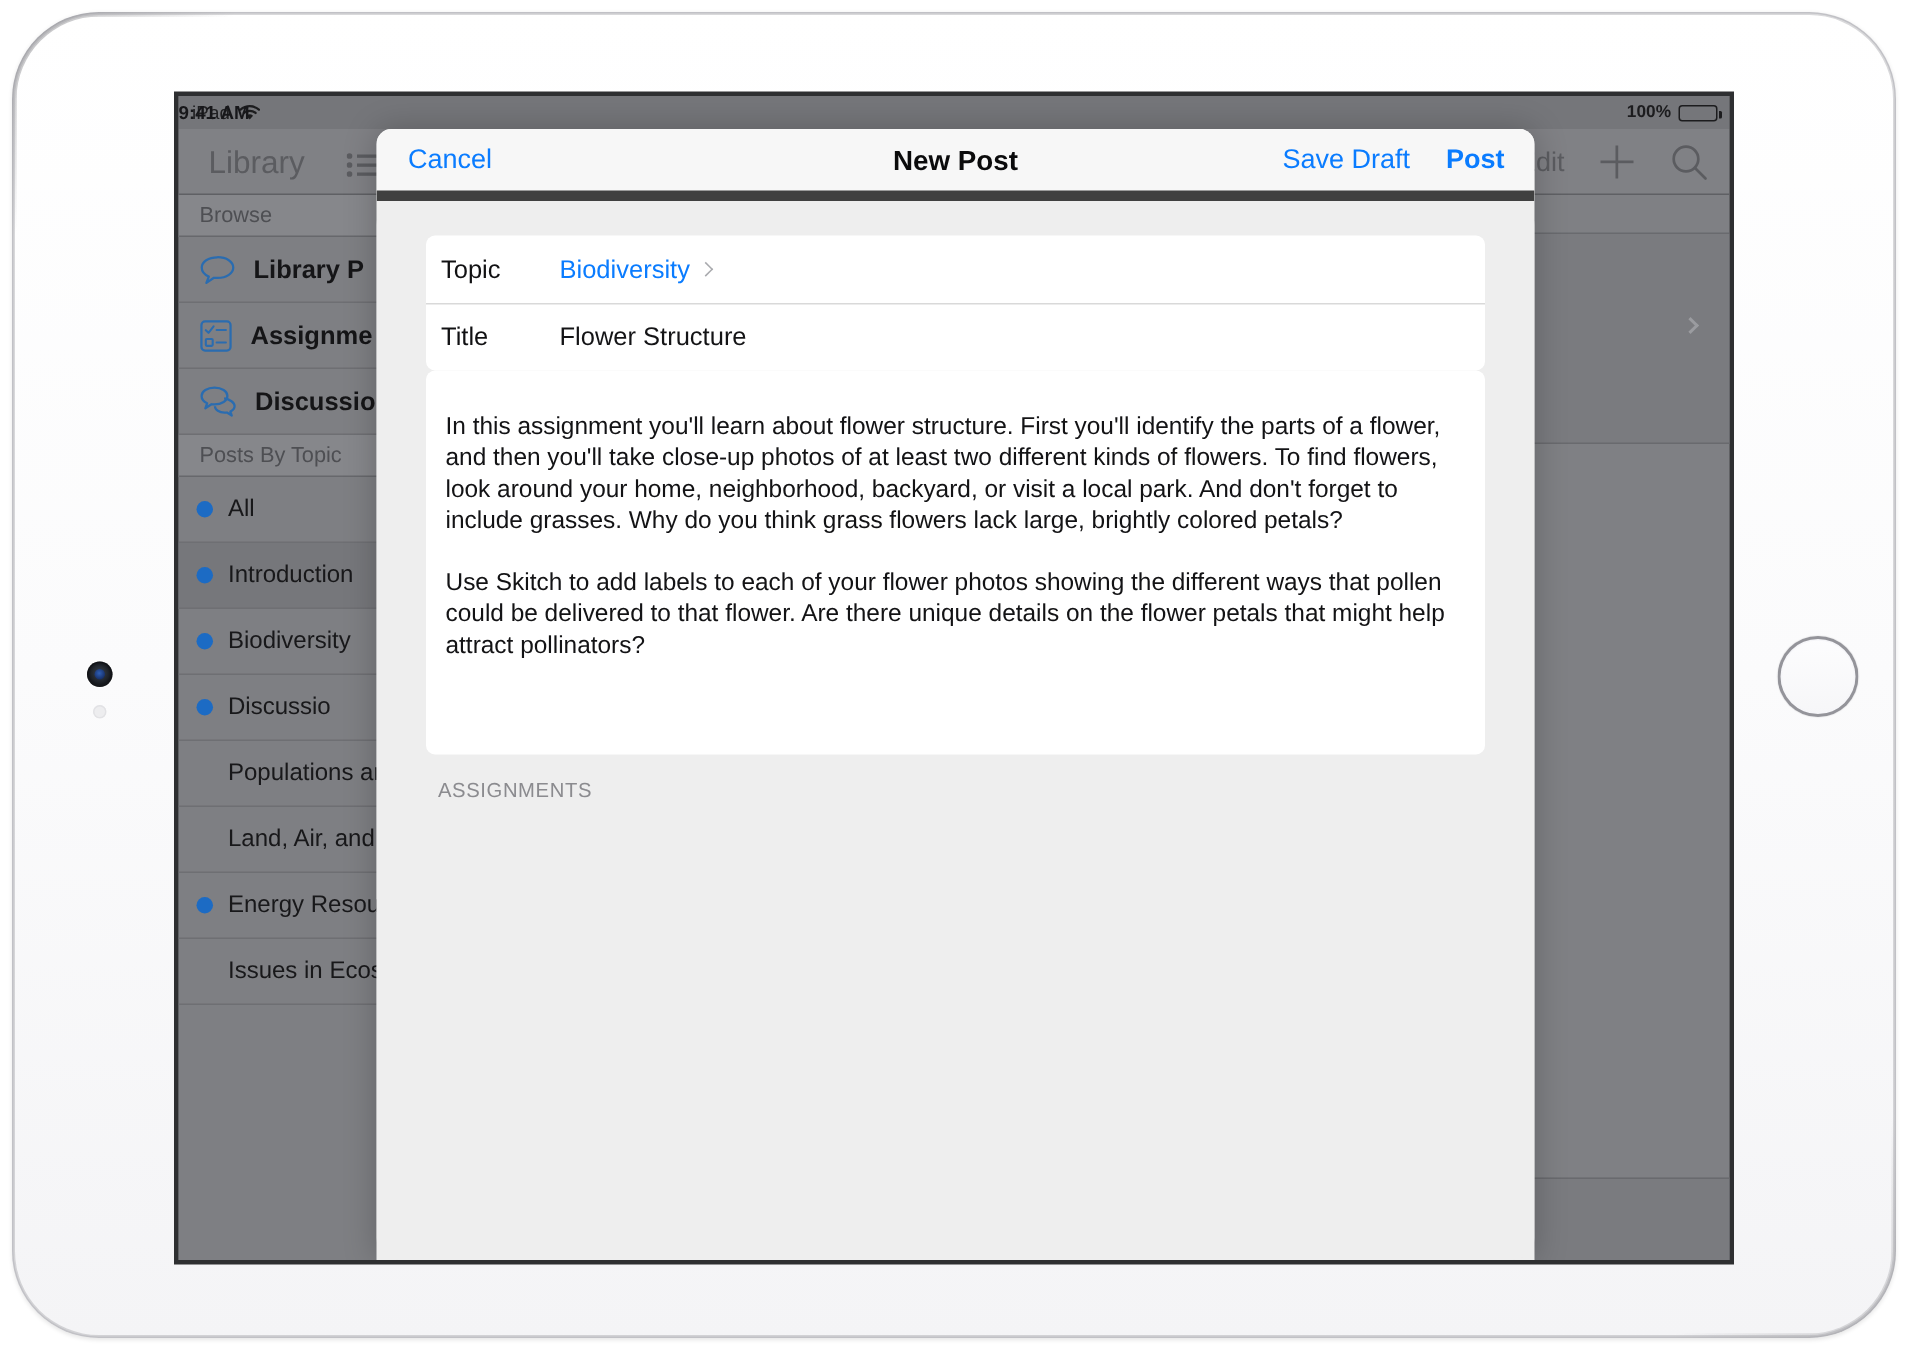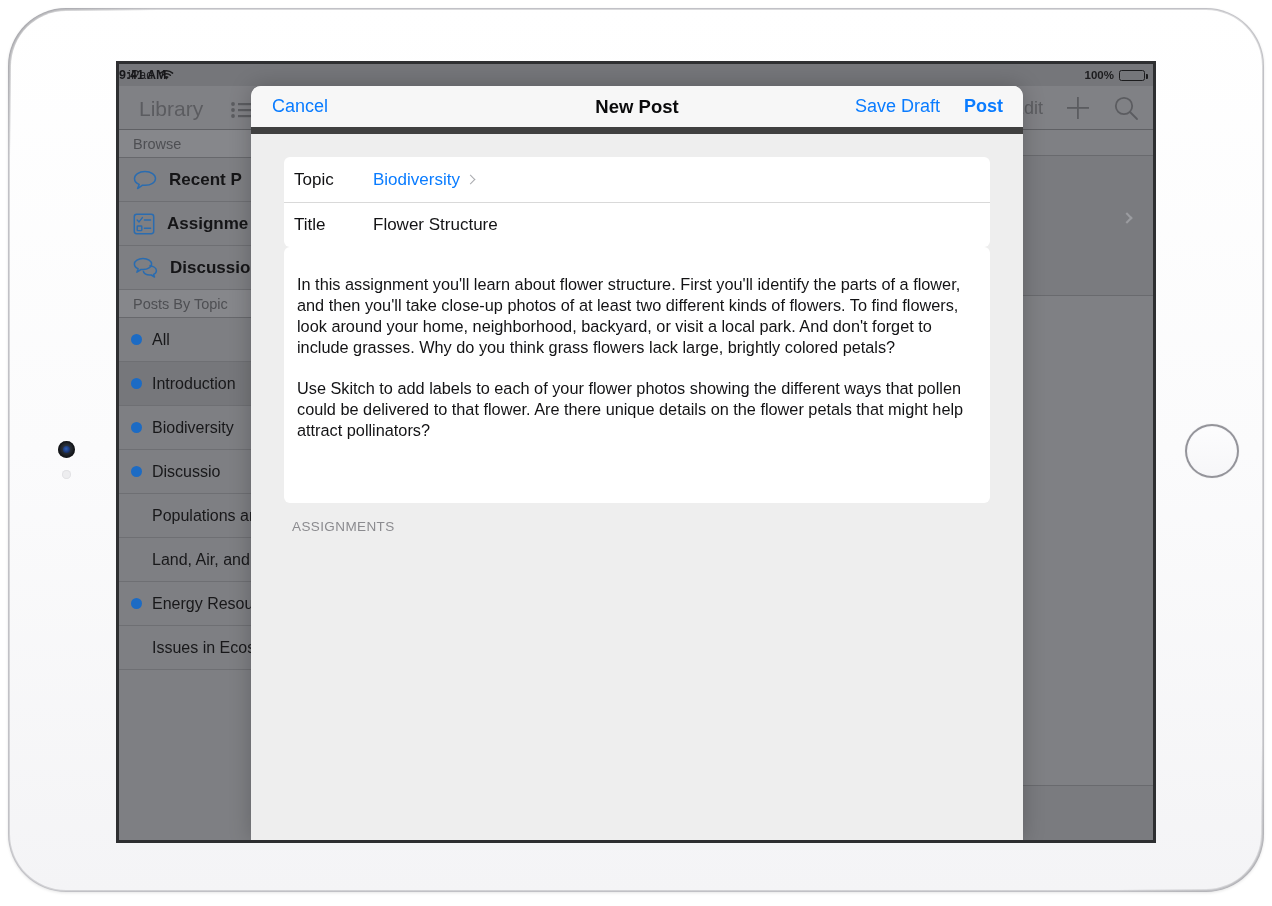--- a/index.html
+++ b/index.html
@@ -431,21 +431,21 @@
       </div>
     </div>
 
     <div id="bg-sidebar">
       <div class="sb-section">Browse</div>
 
       <div class="sb-browse-item">
         <svg width="24" height="20" viewBox="0 0 24 20">
           <path d="M12 1.5 C5.9 1.5 1.5 4.6 1.5 8.4 C1.5 11 3.4 13.2 6.2 14.4 L4.6 18.6 L9.6 15.2 C10.4 15.3 11.2 15.3 12 15.3 C18.1 15.3 22.5 12.2 22.5 8.4 C22.5 4.6 18.1 1.5 12 1.5 Z" stroke="#2a6cb0" stroke-width="1.5" fill="none" stroke-linejoin="round"></path>
         </svg>
-        <span class="sb-browse-label">Recent P</span>
+        <span class="sb-browse-label">Library P</span>
       </div>
 
       <div class="sb-browse-item">
         <svg width="22" height="22" viewBox="0 0 22 22">
           <rect x="1.3" y="1.3" width="19.4" height="19.4" rx="2.4" stroke="#2a6cb0" stroke-width="1.5" fill="none"></rect>
           <path d="M4.2 7.1 L6 8.9 L9.4 4.6" stroke="#2a6cb0" stroke-width="1.4" fill="none" stroke-linecap="round" stroke-linejoin="round"></path>
           <line x1="11.4" y1="7" x2="17.6" y2="7" stroke="#2a6cb0" stroke-width="1.4" stroke-linecap="round"></line>
           <rect x="4.2" y="13" width="4.6" height="4.6" rx="0.7" stroke="#2a6cb0" stroke-width="1.4" fill="none"></rect>
           <line x1="11.4" y1="15.3" x2="17.6" y2="15.3" stroke="#2a6cb0" stroke-width="1.4" stroke-linecap="round"></line>
         </svg>

